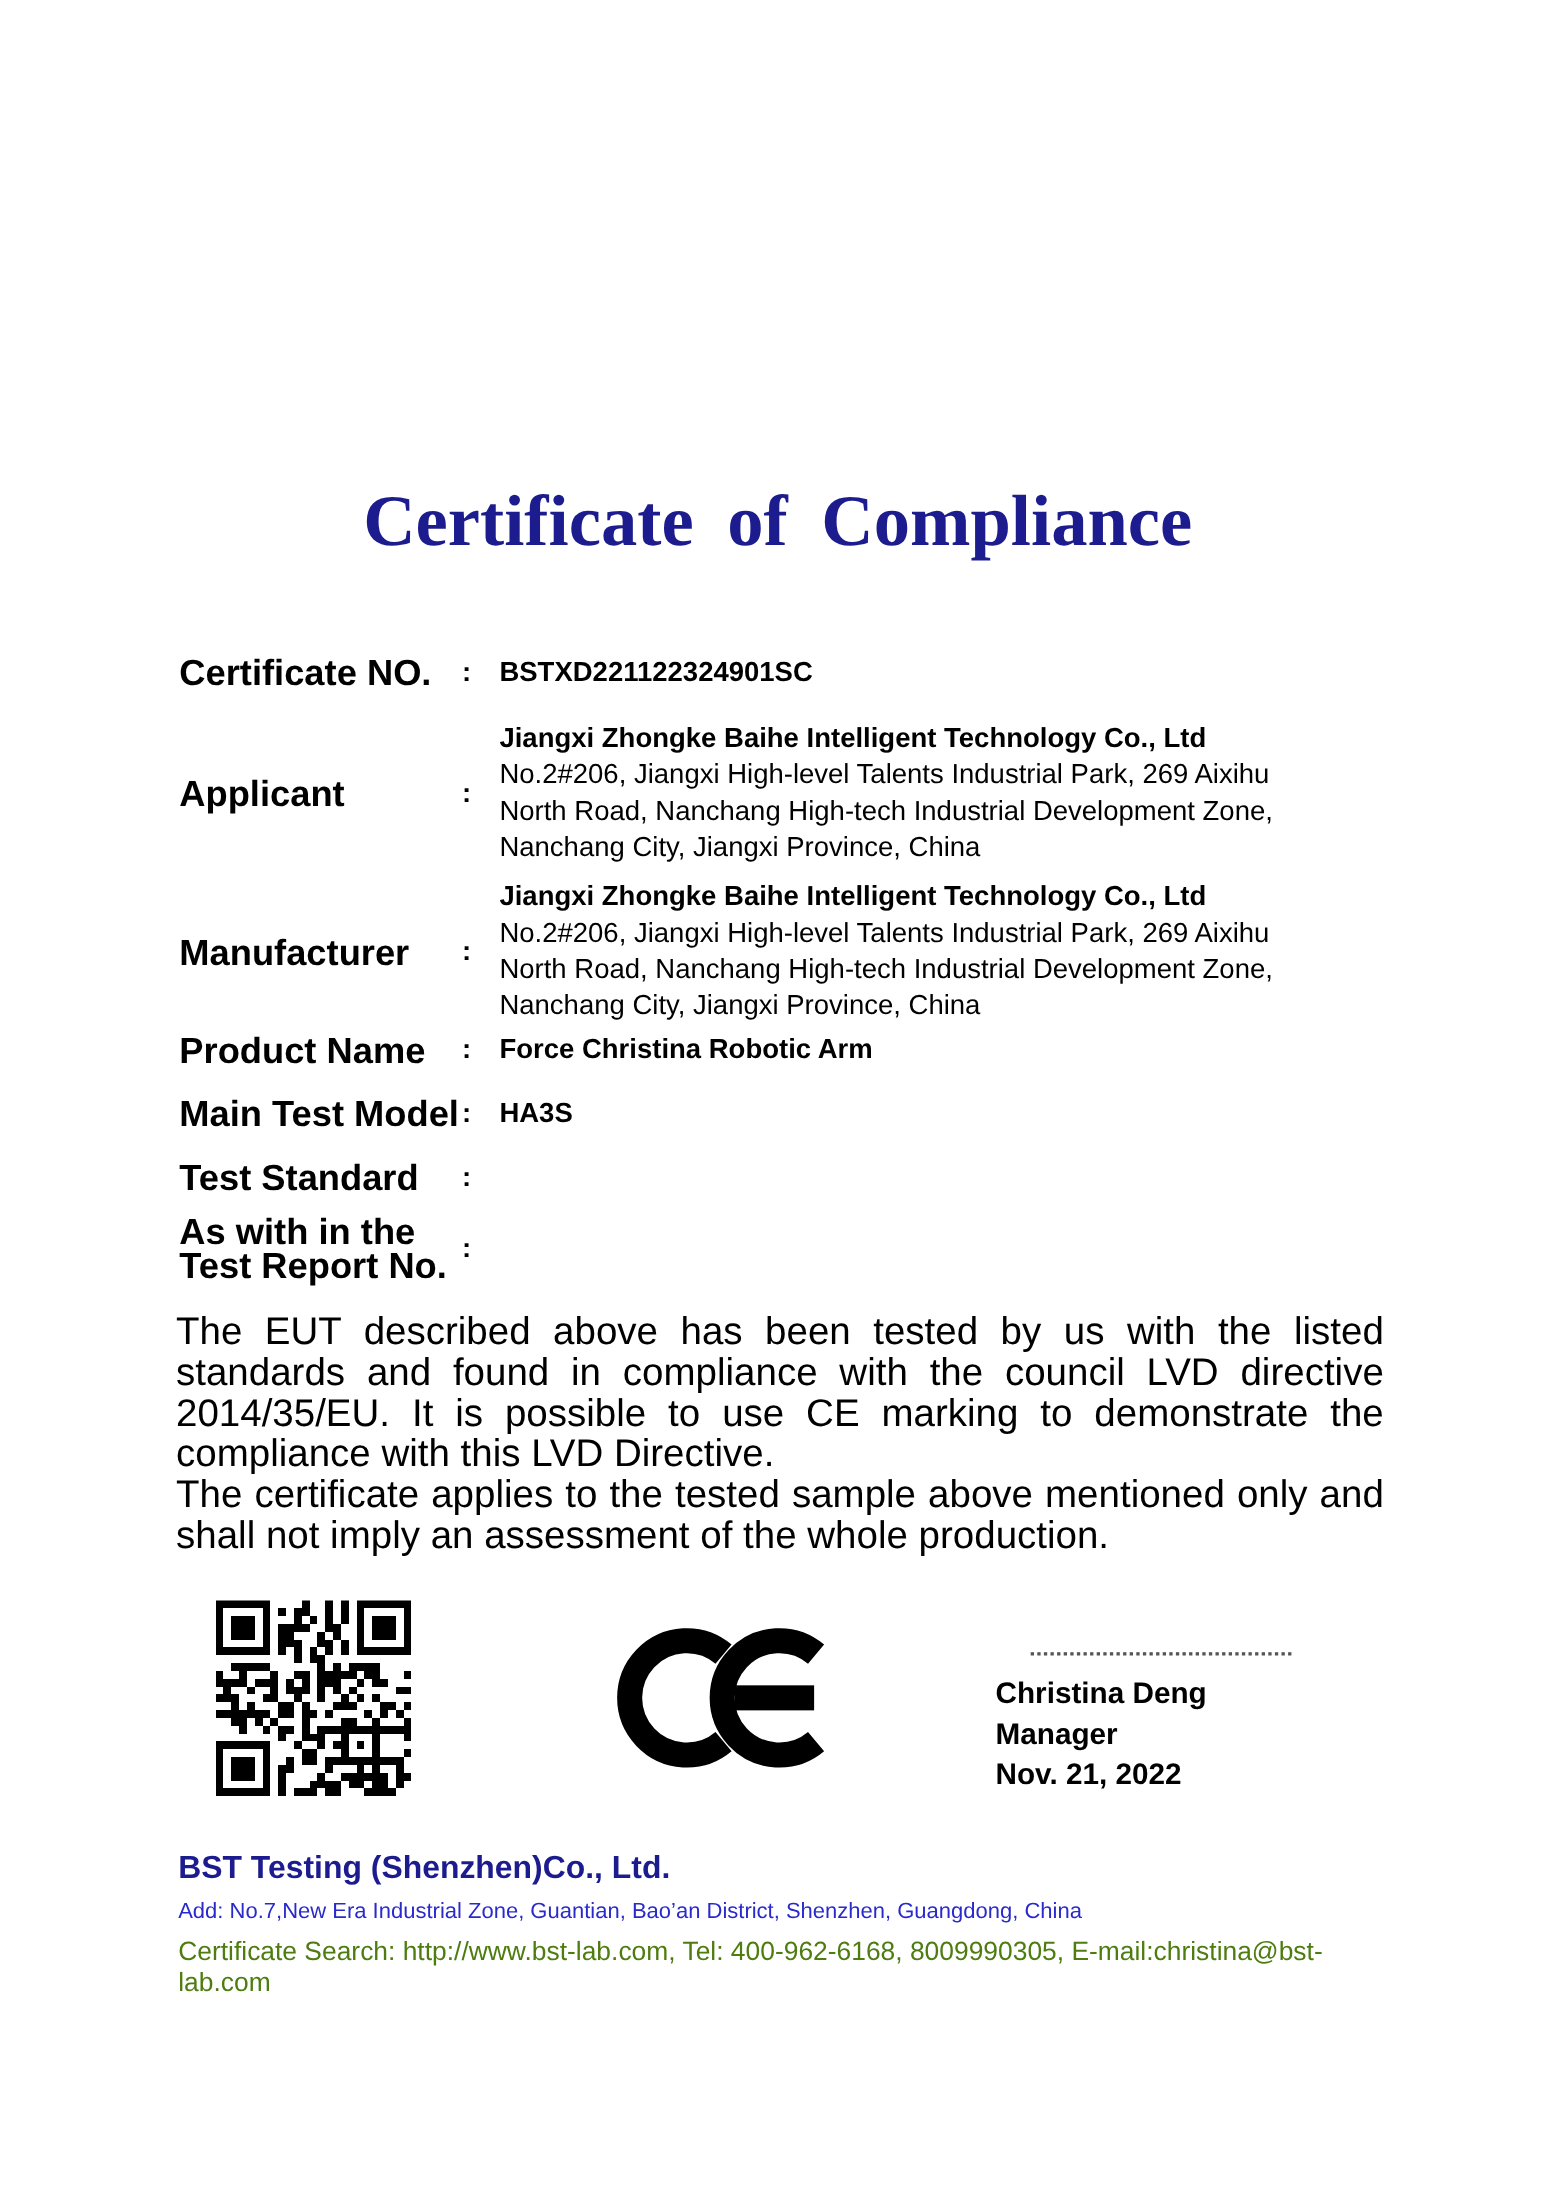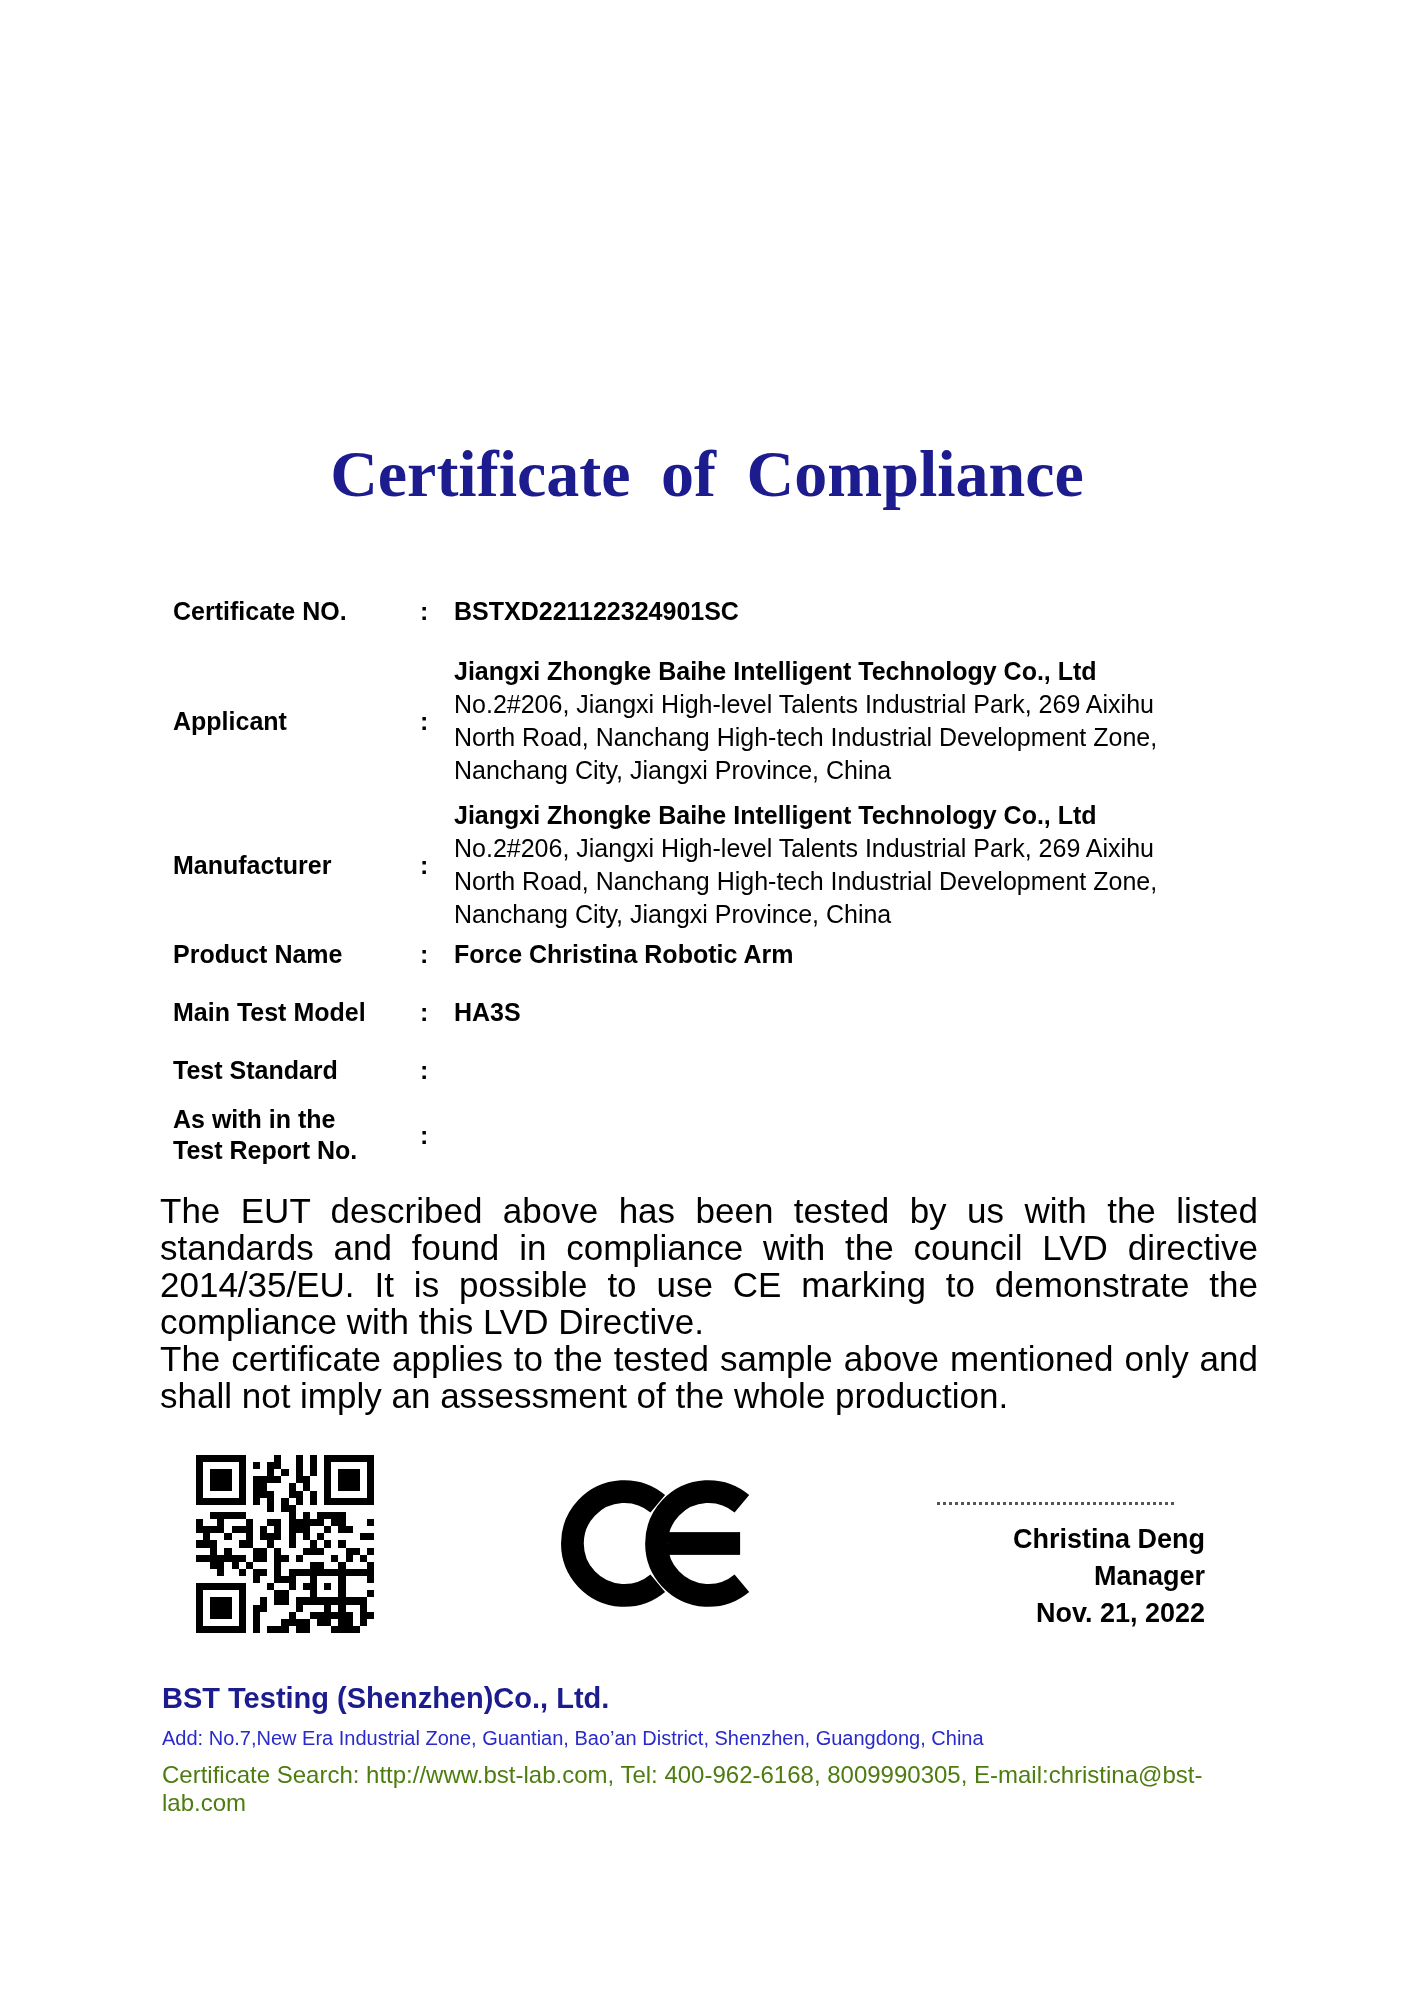--- a/index.html
+++ b/index.html
@@ -3,32 +3,32 @@
 <meta charset="utf-8">
 <style>
   html,body{margin:0;padding:0;background:#fff;}
   .page{position:relative;width:1414px;height:2000px;background:#ffffff;overflow:hidden;
         font-family:"Liberation Sans",sans-serif;color:#000;}
   .title{position:absolute;top:436px;left:0;width:100%;text-align:center;
          font-family:"Liberation Serif",serif;font-weight:bold;font-size:66px;
          color:#1c1c8f;word-spacing:14px;letter-spacing:0px;}
   .fields{position:absolute;left:163px;top:596px;width:1095px;}
   .row{display:grid;grid-template-columns:257px 34px 1fr;align-items:center;}
-  .flabel{font-weight:bold;font-size:25px;line-height:31px;white-space:pre-line;margin-left:10px;}
+  .flabel{font-weight:bold;font-size:33px;line-height:31px;white-space:pre-line;}
   .fcolon{font-weight:bold;font-size:25px;}
   .fvalue{font-weight:bold;font-size:25px;line-height:31px;}
   .company{font-weight:bold;font-size:25px;line-height:33px;}
   .addr{font-weight:normal;font-size:25px;line-height:33px;white-space:pre-line;}
   .mb28{margin-bottom:28px}.mb12{margin-bottom:12px}.mb8{margin-bottom:8px}
   .mb27{margin-bottom:27px}.mb18{margin-bottom:18px}
   .statement{position:absolute;left:160px;top:1192px;width:1098px;}
   .statement p{margin:0;font-size:35px;line-height:37px;text-align:justify;}
   .qr{position:absolute;left:196px;top:1455px;width:178px;height:178px;}
   .ce{position:absolute;left:560px;top:1478px;}
-  .sig{position:absolute;left:905px;top:1502px;width:300px;text-align:right;}
+  .sig{position:absolute;left:905px;top:1502px;width:300px;text-align:left;}
   .sig-line{border-top:3px dotted #555;width:237px;margin:0 auto 16px auto;height:0;}
   .sig-text{font-weight:bold;font-size:27px;line-height:37px;}
   .footer{position:absolute;left:162px;top:1682px;width:1100px;}
   .f-company{font-size:29px;font-weight:bold;color:#1c1c8f;margin-bottom:12px;}
   .f-address{font-size:20px;color:#2929cc;margin-bottom:11px;}
   .f-contact{font-size:24px;color:#4d7c0f;}
 </style>
 </head>
 <body>
 

